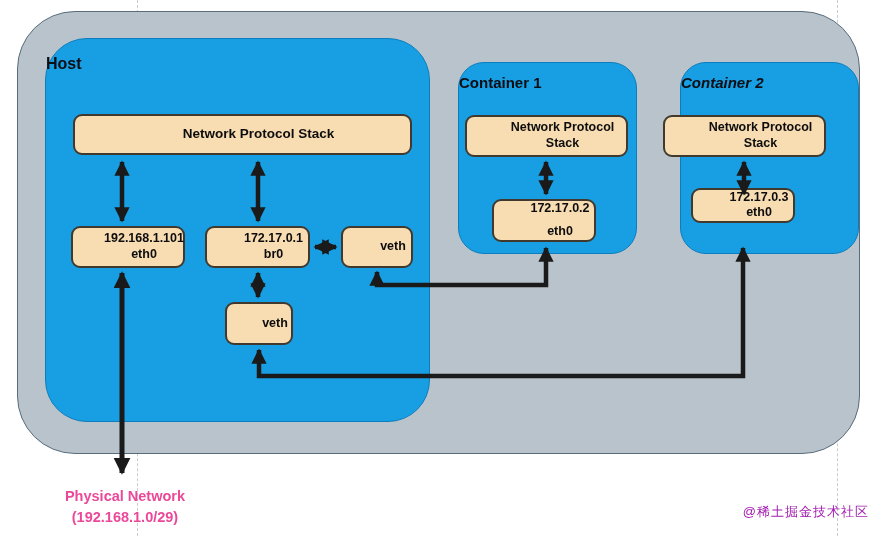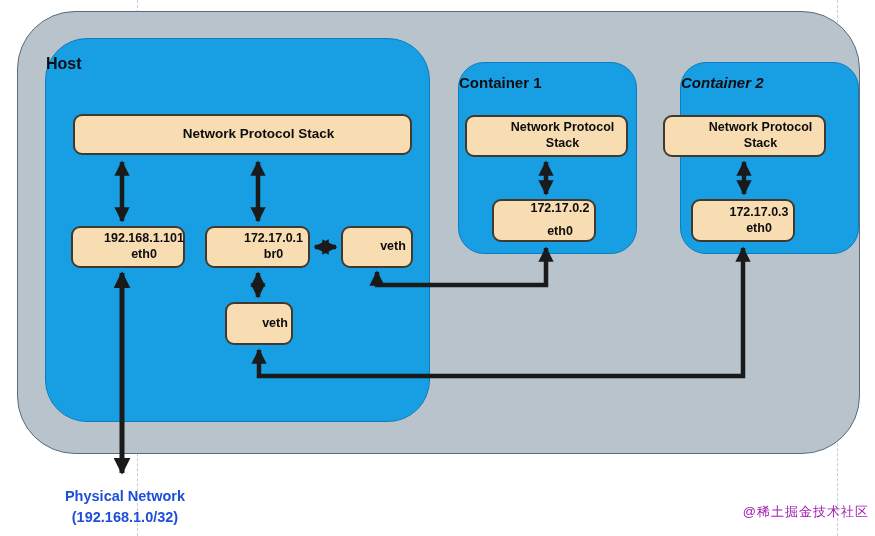--- a/index.html
+++ b/index.html
@@ -97,37 +97,37 @@
     font-size: 12.5px;
   }
   .nps-container .wrap { width: 140px; }
   #c1-nps { left: 465px; }
   #c2-nps { left: 663px; }
   #host-eth0 { left: 71px;  top: 226px; width: 114px; height: 42px; }
   #host-br0  { left: 205px; top: 226px; width: 105px; height: 42px; }
   #host-veth-right { left: 341px; top: 226px; width: 72px; height: 42px; font-size: 12.5px; }
   #host-veth-lower { left: 225px; top: 302px; width: 68px; height: 43px; font-size: 12.5px; }
   #c1-eth0 { left: 492px; top: 199px; width: 104px; height: 43px; justify-content: space-between; }
-  #c2-eth0 { left: 691px; top: 199px; width: 104px; height: 43px; }
+  #c2-eth0 { left: 691px; top: 188px; width: 104px; height: 35px; justify-content: flex-end; }
   #arrow-layer {
     position: absolute;
     left: 0; top: 0;
     width: 875px; height: 536px;
     z-index: 4;
     pointer-events: none;
   }
   .phys-label {
     position: absolute;
     left: 40px;
     top: 486px;
     width: 170px;
     text-align: center;
     font-weight: bold;
     font-size: 14.5px;
-    color: #1d4ed8;
+    color: #ec4899;
     line-height: 1.42;
     z-index: 3;
   }
   .watermark {
     position: absolute;
     right: 6px;
     top: 503px;
     font-size: 13px;
     color: #a21caf;
     z-index: 5;
@@ -201,18 +201,18 @@
       <line x1="546" y1="162" x2="546" y2="194" marker-start="url(#arr)" marker-end="url(#arr)"></line>
       <line x1="744" y1="162" x2="744" y2="194" marker-start="url(#arr)" marker-end="url(#arr)"></line>
       <line x1="122" y1="273" x2="122" y2="473" stroke-width="5" marker-start="url(#arr)" marker-end="url(#arr)"></line>
       <path d="M377,272 L377,285 L546,285 L546,248" marker-start="url(#arr)" marker-end="url(#arr)"></path>
       <path d="M259,350 L259,376 L743,376 L743,248" marker-start="url(#arr)" marker-end="url(#arr)"></path>
     </g>
   </svg>
 
   <div class="phys-label">
     <div>Physical Network</div>
-    <div>(192.168.1.0/32)</div>
+    <div>(192.168.1.0/29)</div>
   </div>
 
   <div class="watermark">@稀土掘金技术社区</div>
 
 </div>
 
 </body></html>

